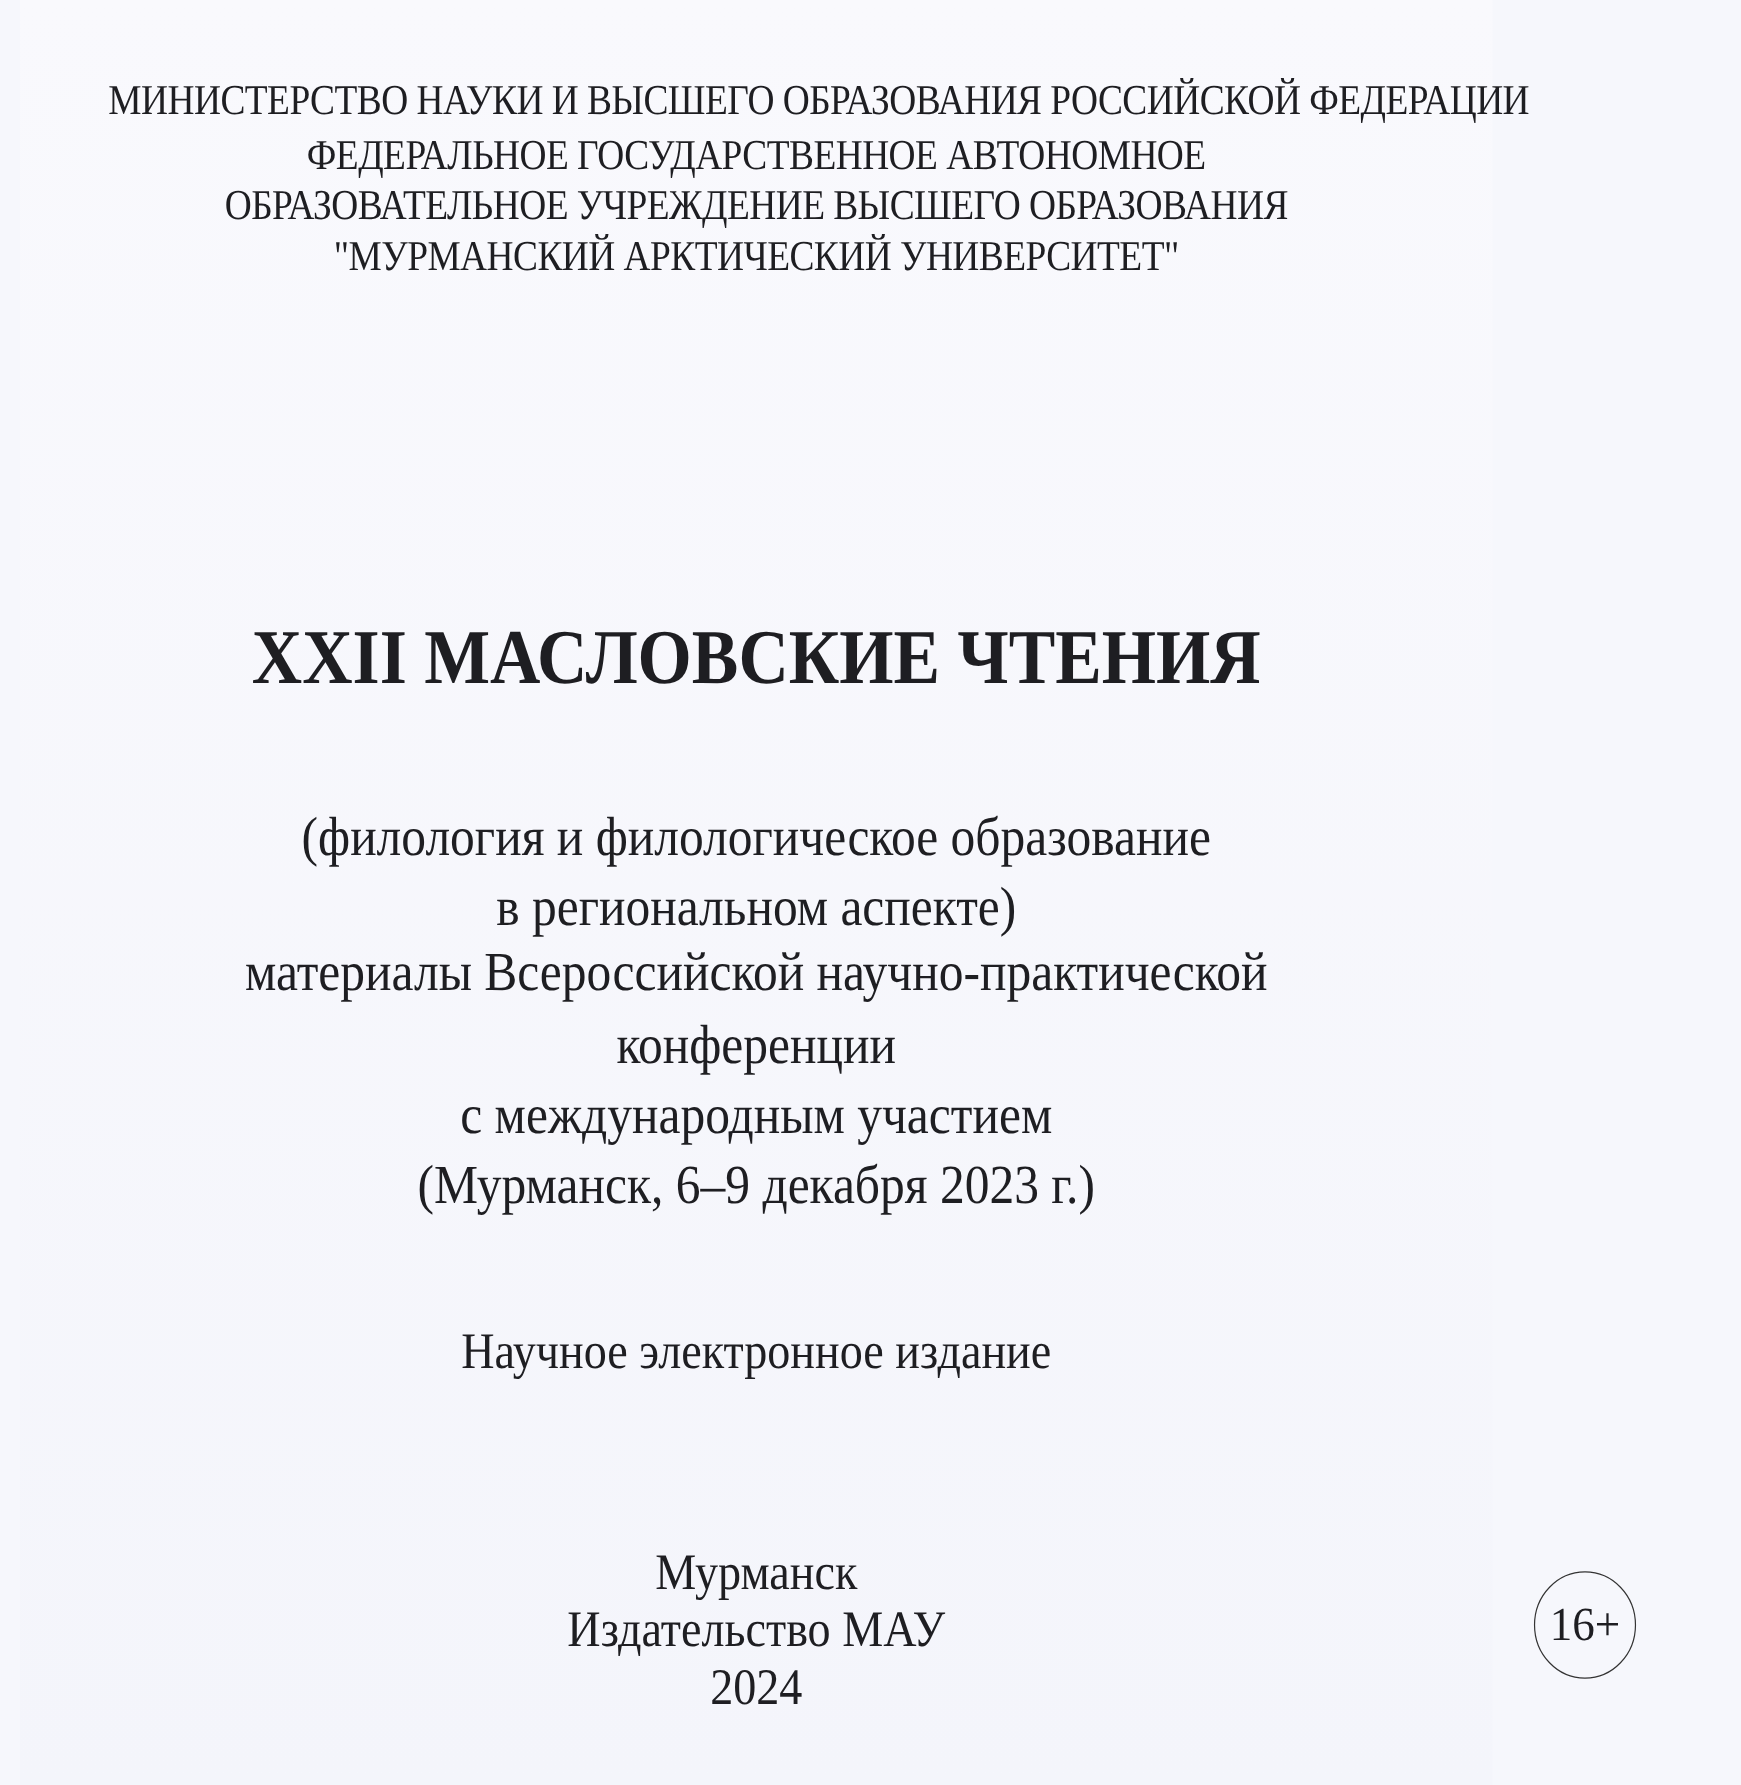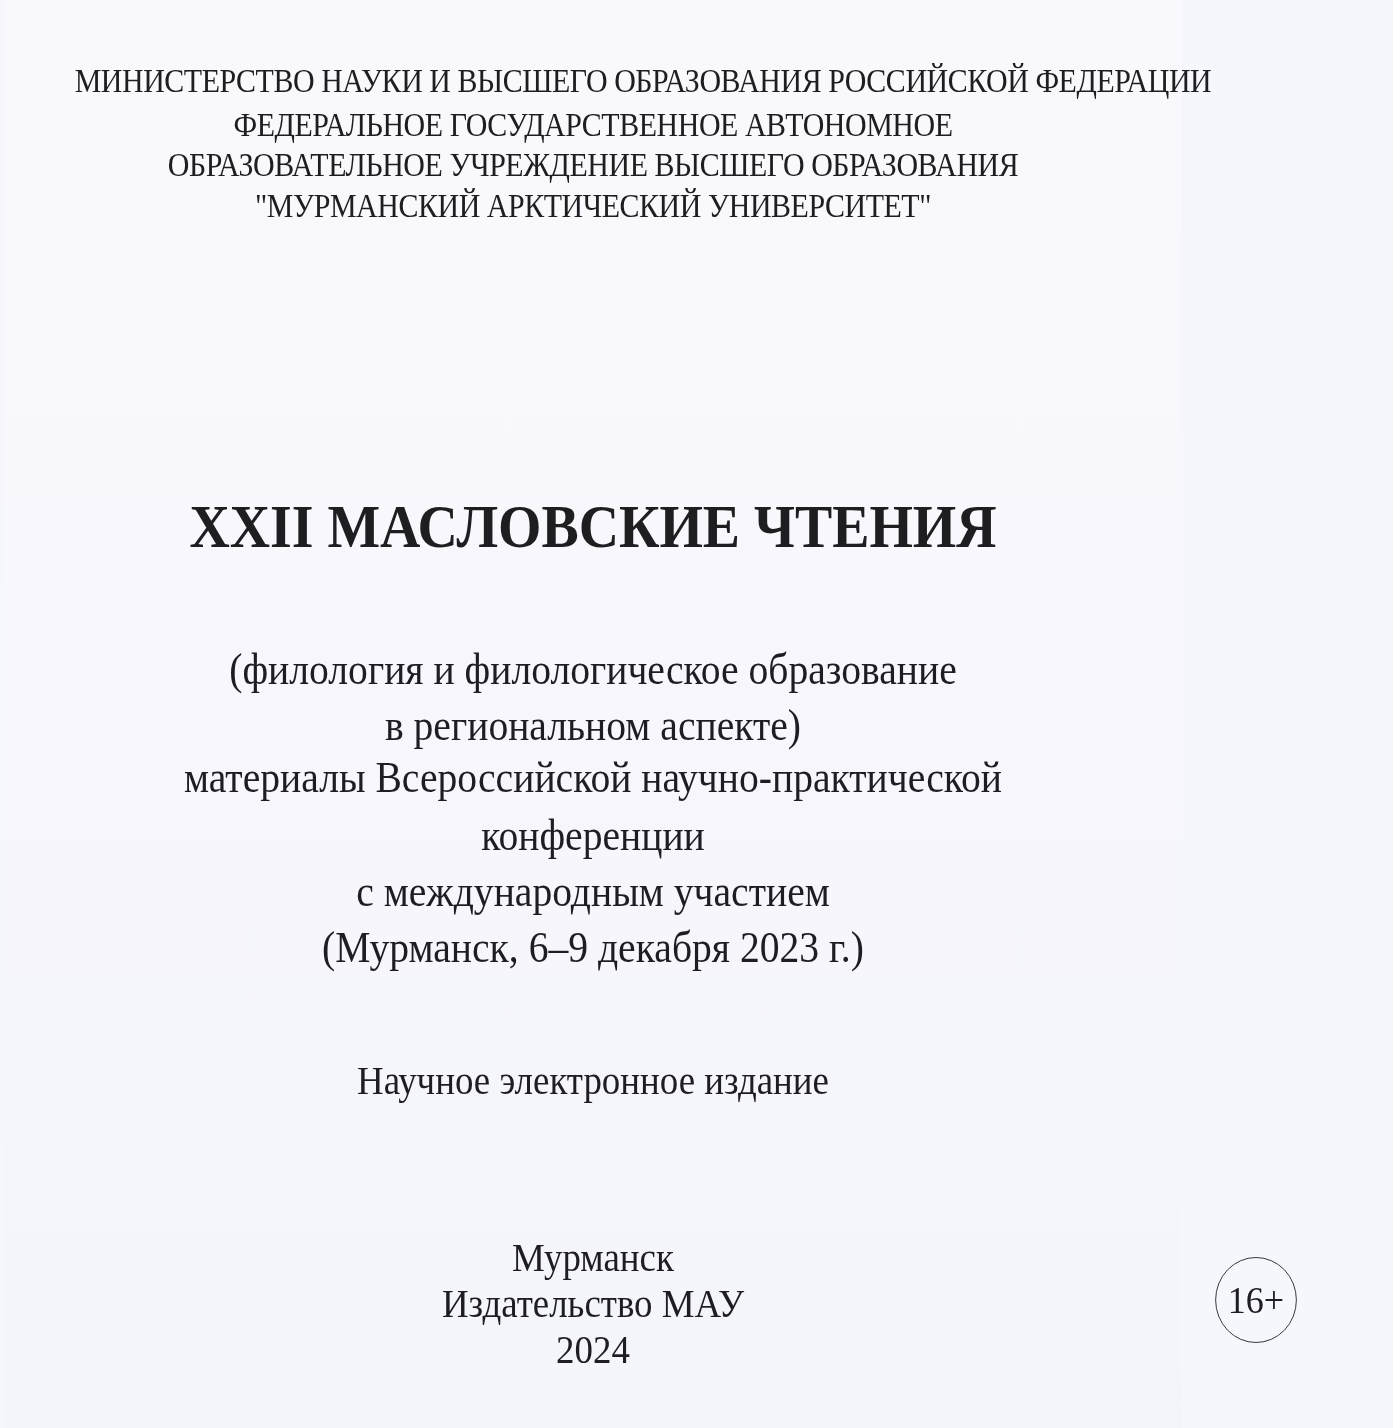--- a/index.html
+++ b/index.html
@@ -4,21 +4,21 @@
 <style>
   html, body { margin:0; padding:0; }
   body {
     width:1393px; height:1428px; overflow:hidden;
     background:#f6f7fc;
     font-family:"Liberation Serif", "DejaVu Serif", serif;
     color:#1e1e22;
     position:relative;
   }
   .page {
-    position:absolute; left:4px; top:0; width:1178px; height:1428px;
+    position:absolute; left:16px; top:0; width:1178px; height:1428px;
     background: linear-gradient(180deg, #f9f9fd 0%, #f4f5fb 100%);
   }
   .line { position:absolute; left:0; width:100%; text-align:center; white-space:nowrap; }
   .hdr { font-size:34px; letter-spacing:-0.5px; transform:scaleX(0.88); transform-origin:center; }
   .title { font-size:62px; font-weight:bold; letter-spacing:0px; transform:scaleX(0.9); }
   .sub { font-size:44px; transform:scaleX(0.9); }
   .pub { font-size:41px; transform:scaleX(0.9); }
   .badge {
     position:absolute; left:1209px; top:1257px; width:84px; height:84px;
     border:1.5px solid #333; border-radius:50%;

